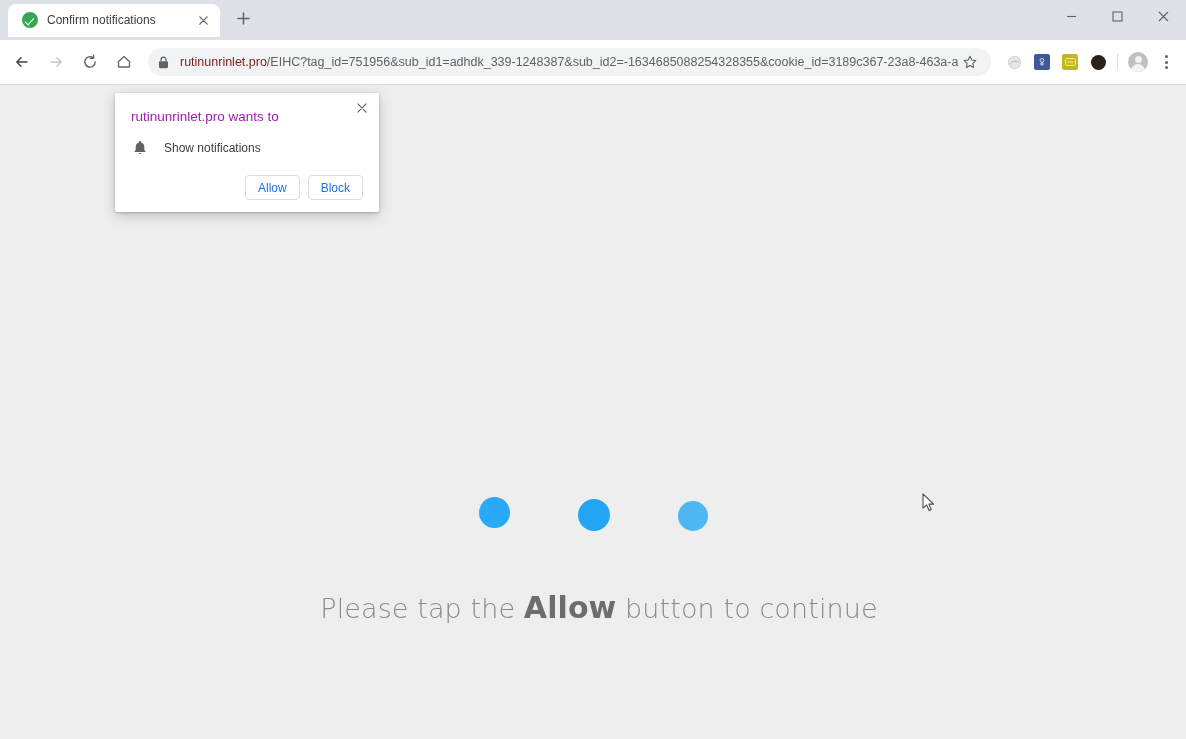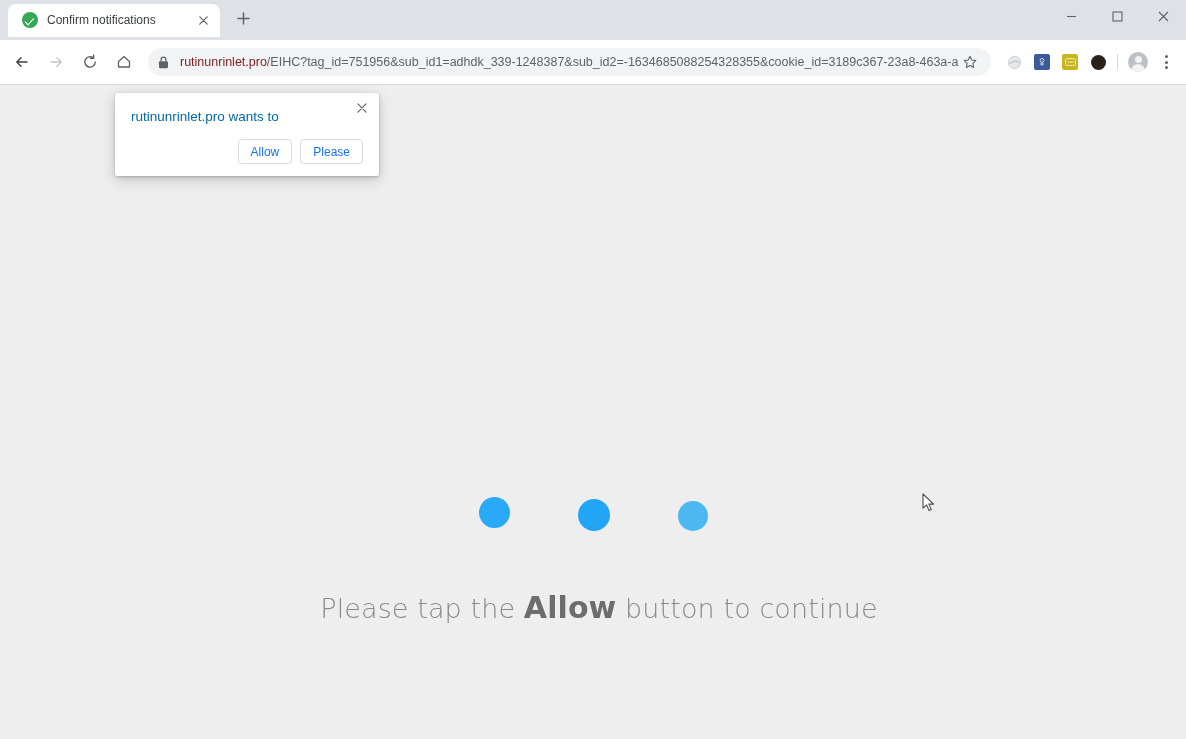--- a/index.html
+++ b/index.html
@@ -288,21 +288,21 @@
     display: flex;
     align-items: center;
     justify-content: center;
     color: #5f6368;
     font-size: 13px;
     line-height: 1;
   }
 
   .perm-title {
     font-size: 13.5px;
-    color: #0369a1;
+    color: #a21caf;
     margin-bottom: 15px;
     padding-right: 18px;
   }
 
   .perm-row {
     display: flex;
     align-items: center;
     margin-bottom: 18px;
   }
 
@@ -521,24 +521,33 @@
     <div class="permission">
 
       <div class="perm-close">
         <svg width="10" height="10" viewBox="0 0 10 10" aria-hidden="true">
           <path d="M0.9 0.9 L9.1 9.1 M9.1 0.9 L0.9 9.1" stroke="#5f6368" stroke-width="1.15" stroke-linecap="round"></path>
         </svg>
       </div>
 
       <div class="perm-title">rutinunrinlet.pro wants to</div>
 
+      <div class="perm-row">
+        <div class="bell-icon">
+          <svg width="14" height="16" viewBox="0 0 14 16" aria-hidden="true">
+            <path d="M7 1.1 A1.25 1.25 0 0 1 8.25 2.35 V2.8 A4.3 4.3 0 0 1 11.3 6.9 V9.6 L12.6 11.9 H1.4 L2.7 9.6 V6.9 A4.3 4.3 0 0 1 5.75 2.8 V2.35 A1.25 1.25 0 0 1 7 1.1 Z" fill="#5f6368"></path>
+            <path d="M5.4 12.9 A1.7 1.7 0 0 0 8.6 12.9 Z" fill="#5f6368"></path>
+          </svg>
+        </div>
+        <div class="perm-label">Show notifications</div>
+      </div>
 
       <div class="perm-actions">
         <button class="perm-btn">Allow</button>
-        <button class="perm-btn">Please</button>
+        <button class="perm-btn">Block</button>
       </div>
 
     </div>
 
     <div class="loader">
       <div class="dot dot-1"></div>
       <div class="dot dot-2"></div>
       <div class="dot dot-3"></div>
     </div>
 

